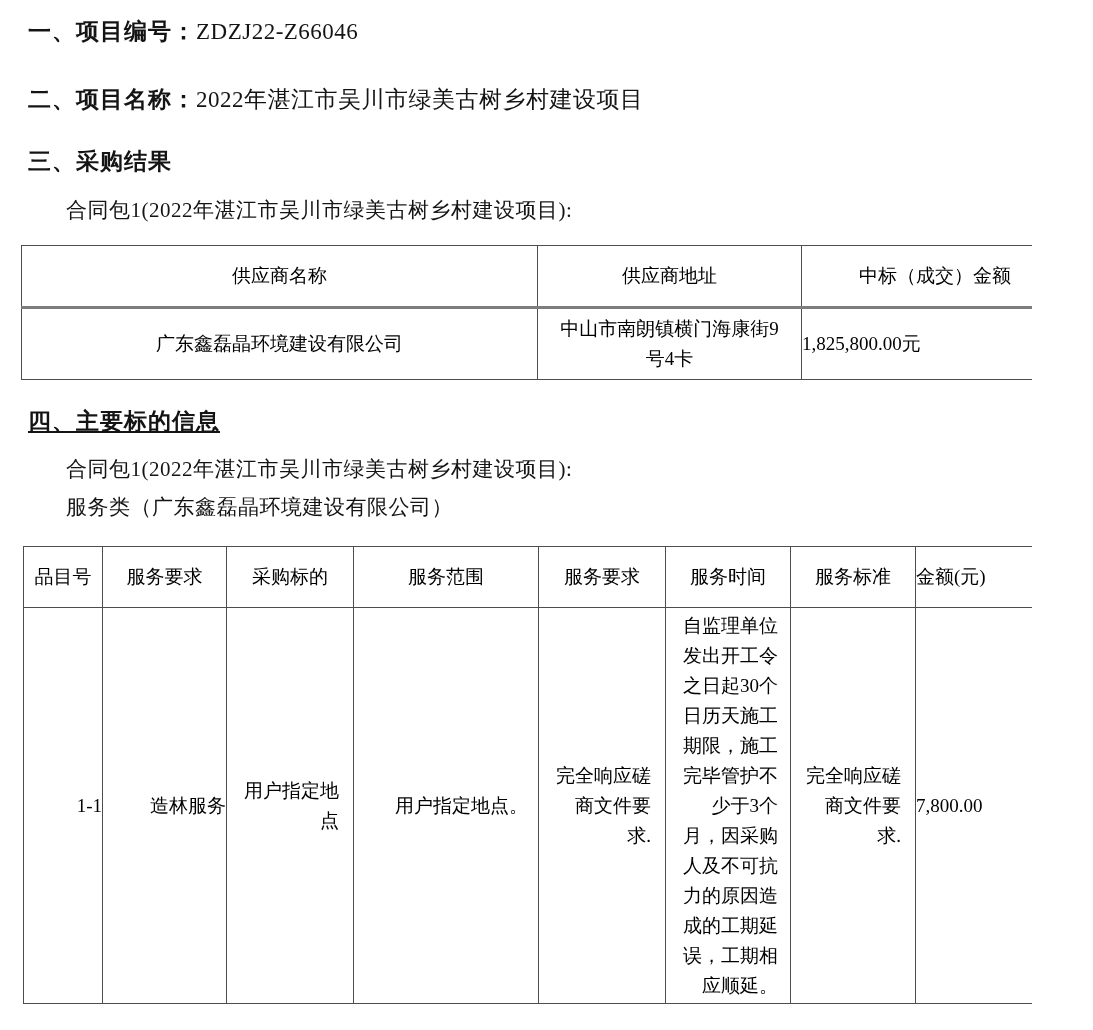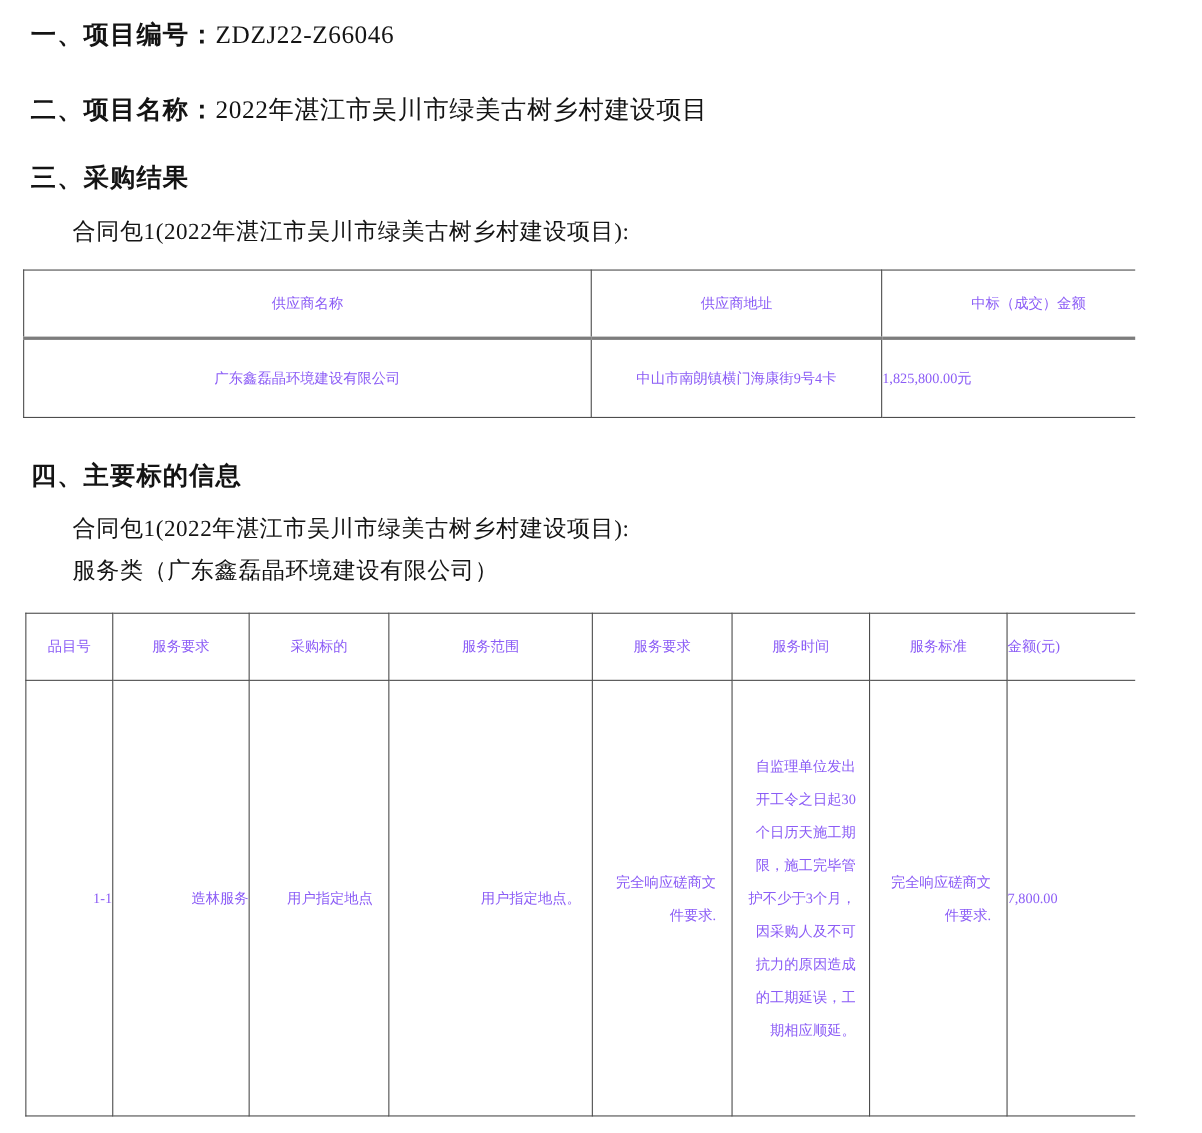--- a/index.html
+++ b/index.html
@@ -18,39 +18,39 @@
     font-size: 23px;
     font-weight: bold;
     line-height: 29px;
     margin-left: 28px;
     letter-spacing: 1px;
   }
   .heading .hvalue { font-weight: normal; letter-spacing: 0.5px; }
   .h1 { padding-top: 17px; }
   .h2 { margin-top: 39px; }
   .h3 { margin-top: 33px; }
-  .h4 { margin-top: 38px; }
+  .h4 { margin-top: 27px; text-decoration: underline; }
 
   
   .para {
     font-size: 21px;
     line-height: 29px;
     margin-left: 66px;
     letter-spacing: 0.5px;
   }
   .p1 { margin-top: 20px; }
   .p2 { margin-top: 19px; }
   .p3 { margin-top: 9px; }
 
   
   table {
     border-collapse: collapse;
     table-layout: fixed;
-    font-size: 13px;
-    color: #8b5cf6;
+    font-size: 19px;
+    color: #000000;
   }
   th, td {
     border: 1px solid #4d4d4d;
     text-align: center;
     vertical-align: middle;
     font-weight: normal;
     line-height: 30px;
     padding: 0;
     overflow: hidden;
   }

